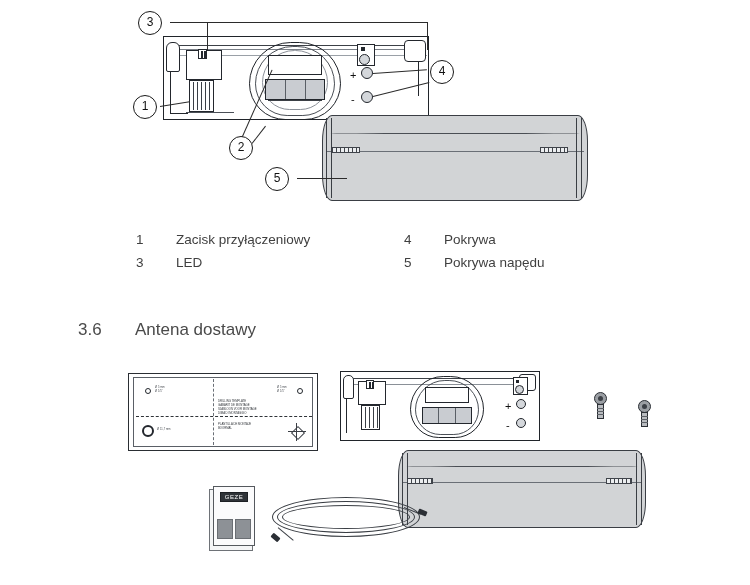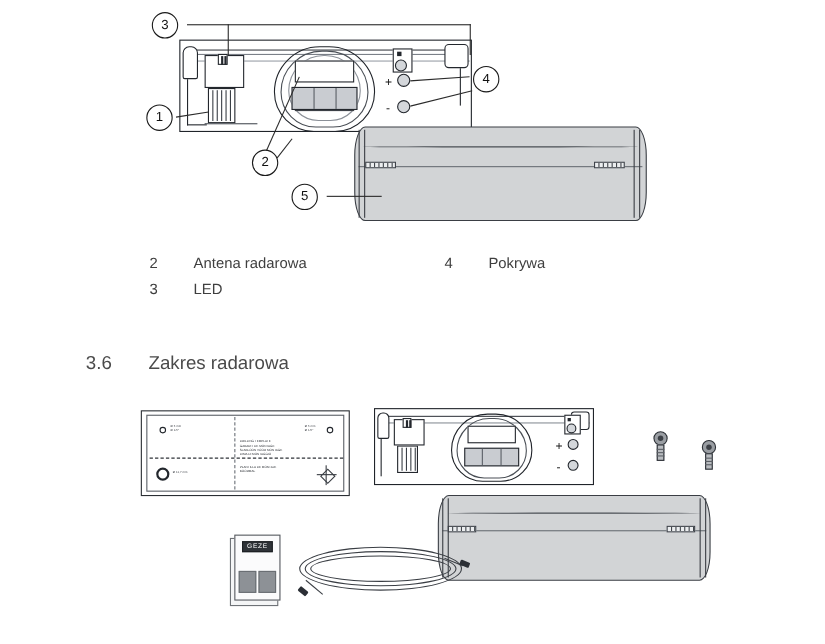--- a/index.html
+++ b/index.html
@@ -325,35 +325,38 @@
     <div class="callout" style="left:138px;top:11px;">3</div>
     <div class="callout" style="left:133px;top:95px;">1</div>
     <div class="callout" style="left:229px;top:136px;">2</div>
     <div class="callout" style="left:430px;top:60px;">4</div>
     <div class="callout" style="left:265px;top:167px;">5</div>
   </div>
 
   <div class="legend">
     <div class="legend-col" style="left:136px;top:0;">
       <div class="legend-row">
-        <span class="legend-num">2</span><span class="legend-lbl">Antena radarowa</span>
+        <span class="legend-num">1</span><span class="legend-lbl">Zacisk przyłączeniowy</span>
       </div>
       <div class="legend-row">
         <span class="legend-num">3</span><span class="legend-lbl">LED</span>
       </div>
     </div>
     <div class="legend-col" style="left:404px;top:0;">
       <div class="legend-row">
         <span class="legend-num">4</span><span class="legend-lbl">Pokrywa</span>
       </div>
+      <div class="legend-row">
+        <span class="legend-num">5</span><span class="legend-lbl">Pokrywa napędu</span>
+      </div>
     </div>
   </div>
 
   <div class="heading">
-    <span class="num">3.6</span><span>Zakres radarowa</span>
+    <span class="num">3.6</span><span>Antena dostawy</span>
   </div>
 
   <div class="abs" style="left:0;top:355px;width:750px;height:230px;">
 
     <div class="tmpl" style="left:128px;top:18px;width:190px;height:78px;"></div>
     <div class="tmpl-inner" style="left:133px;top:22px;width:180px;height:70px;"></div>
 
     <div class="dash-h" style="left:136px;top:61px;width:176px;"></div>
     <div class="dash-v" style="left:213px;top:24px;height:66px;"></div>
 

